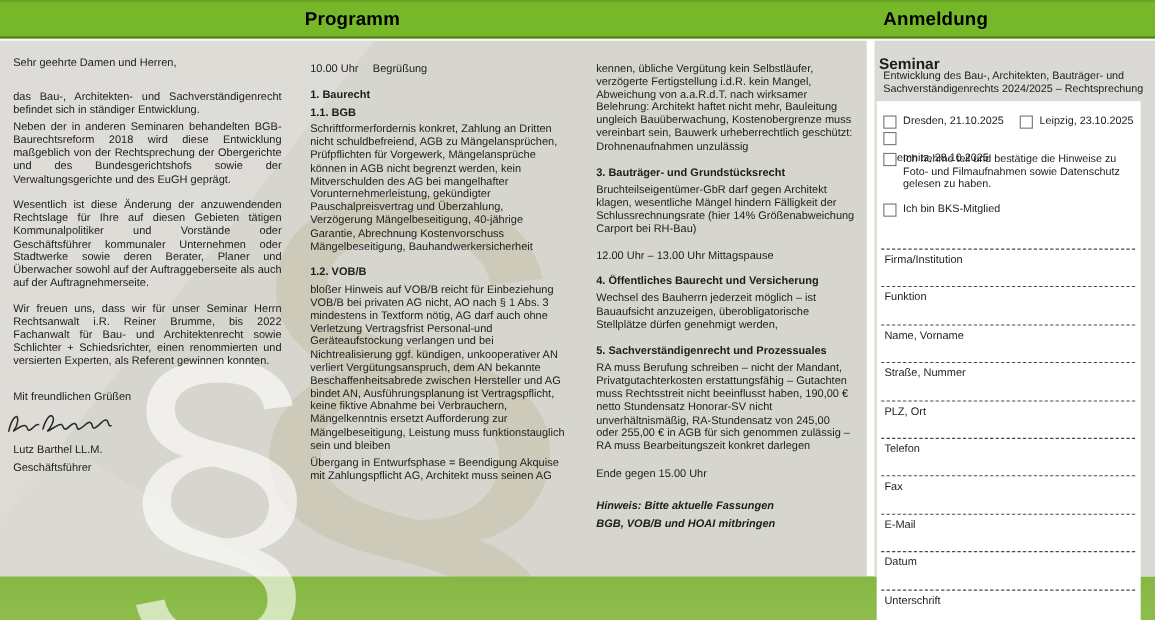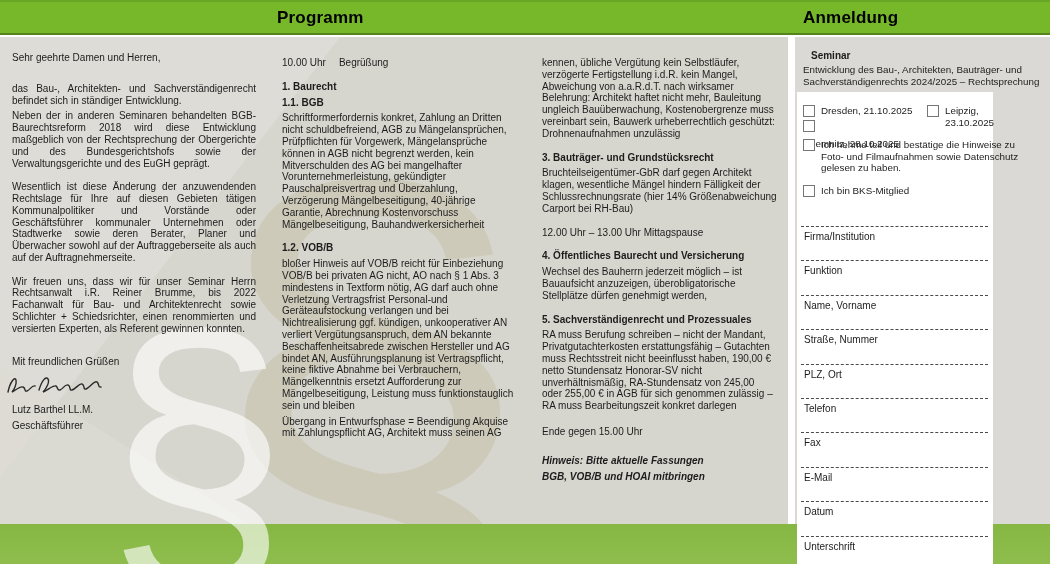--- a/index.html
+++ b/index.html
@@ -59,25 +59,25 @@
   .lb { color:#72b42a; } .lk { color:#97ca41; } .ls { color:#3a3a38; }
   .bks-row2 { display:flex; height:27px; margin-top:2px; }
   .sq-l1 { width:52px; background:#c2daa2; }
   .bks-txtbox { width:51px; background:#3e3e3c; color:#fff; font-size:6.8px; line-height:8.3px;
                 padding:2px 0 0 3px; box-sizing:border-box; }
   .sq-l2 { width:32px; background:#d6e5c1; }
 
   
   .right-panel { position:absolute; left:795px; top:37px; width:255px; height:487px;
                  background:#dad9d5; z-index:5; }
-  .sem-label { position:absolute; left:16px; top:13px; font-size:10px; font-weight:bold; margin:0; }
+  .sem-label { position:absolute; left:4px; top:13px; font-size:14px; font-weight:bold; margin:0; }
   .sem-line { position:absolute; left:8px; font-size:9.8px; line-height:11.5px; margin:0; width:242px; }
   .sem-line.l1 { top:27px; } .sem-line.l2 { top:39px; }
 
-  .form-box { position:absolute; left:797px; top:92px; width:196px; height:472px;
+  .form-box { position:absolute; left:797px; top:92px; width:240px; height:472px;
               background:#fff; z-index:6; }
   .cb-item { position:absolute; display:flex; gap:6px; align-items:flex-start;
              font-size:9.8px; line-height:11.5px; }
   .cb { width:10px; height:10px; border:1px solid #767676; background:#fff; flex:none; margin-top:0; }
   .row-d0 { left:6px; top:13px; width:118px; }
   .row-d1 { left:114px; top:13px;padding-left:16px; }
   .row-d2 { left:6px; top:28px;flex-direction:column; }
   .row-consent { left:6px; top:47px; } .row-consent .cb-text { width:198px; }
   .row-member { left:6px; top:93px; }
   .fields { position:absolute; left:4px; right:5px; top:134px; }

